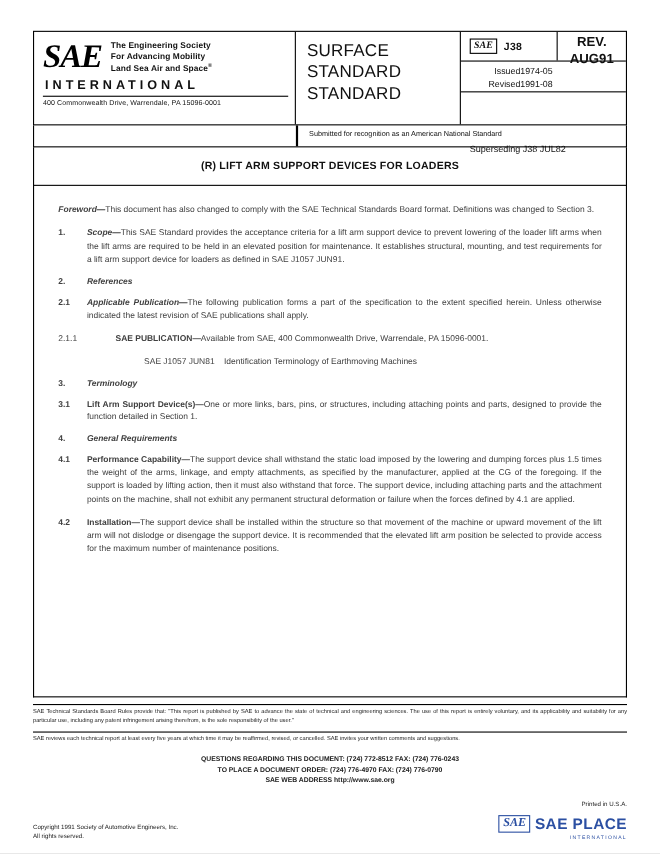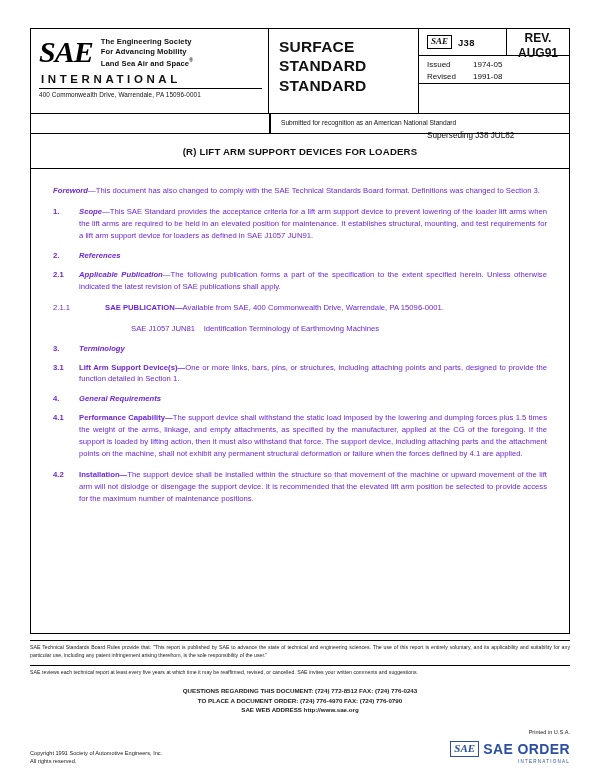--- a/index.html
+++ b/index.html
@@ -75,21 +75,21 @@
   }
 
   .hdr-mid {
     width: 150px;
     border-right: 1.5px solid #000;
     box-sizing: border-box;
     padding: 8px 0 0 10px;
   }
   .doc-type {
     font-size: 15.5px;
-    font-weight: bold;
+    font-weight: normal;
     line-height: 1.25;
     letter-spacing: 0.2px;
   }
 
   .hdr-right {
     flex: 1;
     box-sizing: border-box;
     display: flex;
     flex-direction: column;
   }
@@ -130,20 +130,21 @@
     line-height: 1.25;
     padding-top: 2px;
     box-sizing: border-box;
   }
   .hr-mid {
     height: 32px;
     border-bottom: 1.2px solid #000;
     padding: 3px 0 0 8px;
     box-sizing: border-box;
     font-size: 8px;
+    text-align: right;
   }
   .dateline {
     display: flex;
     line-height: 1.5;
   }
   .dateline .lbl { width: 46px; }
   .dateline .val { font-weight: normal; }
   .hr-bot {
     flex: 1;
     padding: 5px 0 0 8px;
@@ -191,21 +192,21 @@
   }
 
   
   .bodybox {
     border: 1.5px solid #000;
     border-top: none;
     box-sizing: border-box;
     padding: 16px 22px 8px 22px;
     height: 465px;
     overflow: hidden;
-    color: #6d28d9;
+    color: #404040;
   }
   .p {
     font-size: 7.7px;
     line-height: 1.55;
     text-align: justify;
     margin: 0 0 9px 0;
     position: relative;
   }
   .ind1 { padding-left: 26px; }
   .ind2 { padding-left: 52px; }
@@ -428,20 +429,20 @@
 
     <div class="bottom-row">
       <div class="copyright">
         <div>Copyright 1991 Society of Automotive Engineers, Inc.</div>
         <div>All rights reserved.</div>
       </div>
       <div>
         <div class="printed">Printed in U.S.A.</div>
         <div class="bluemark">
           <span class="blue-badge">SAE</span>
-          <span class="blue-word">SAE ORDER</span>
+          <span class="blue-word">SAE PLACE</span>
         </div>
         <div class="blue-sub">INTERNATIONAL</div>
       </div>
     </div>
   </div>
 
 </div>
 
 </body></html>

